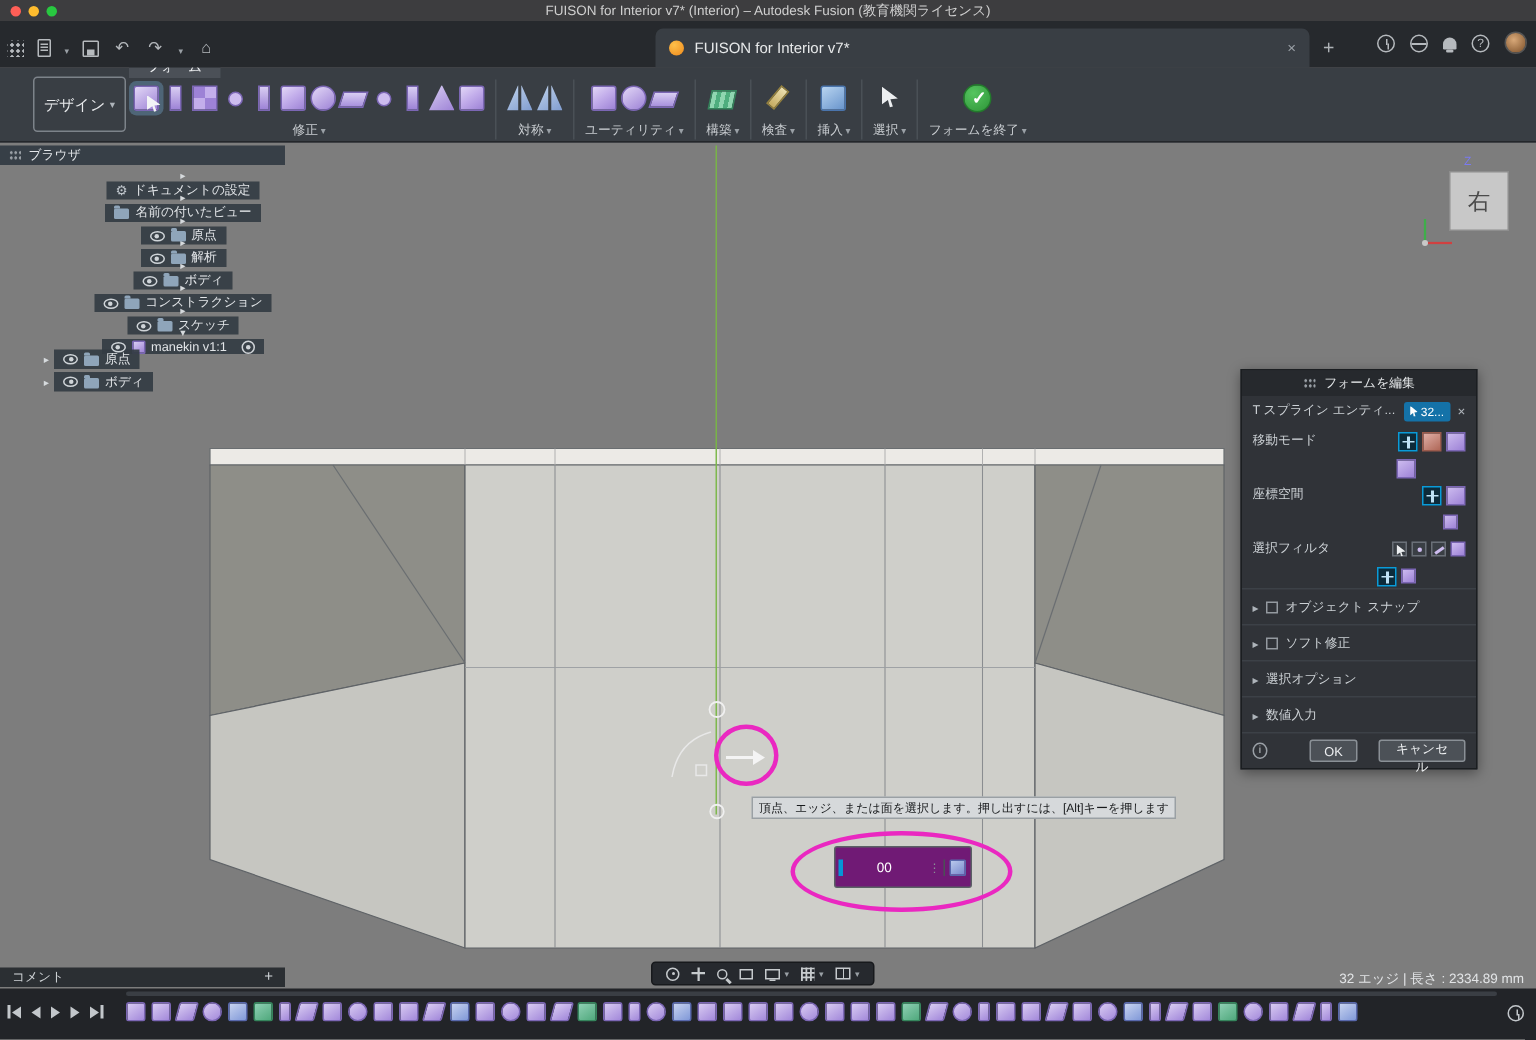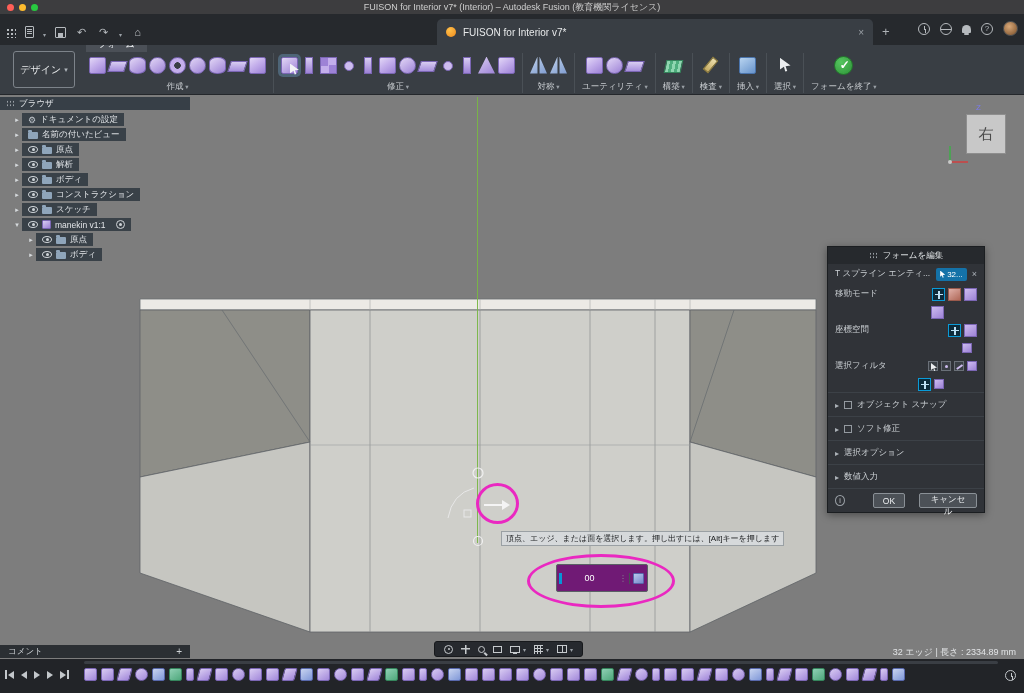--- a/index.html
+++ b/index.html
@@ -33,21 +33,21 @@
   .ri-clock::after{content:''; position:absolute; left:5px; top:2px; width:1px; height:4px; background:#b6babe; box-shadow:1px 3px 0 #b6babe;}
   .ri-globe{background:linear-gradient(transparent 5px,#b6babe 5px,#b6babe 6px,transparent 6px);}
   .ri-bell{border:none; border-radius:5px 5px 1px 1px; background:#b6babe; width:9px; height:8px; margin-top:1px;}
   .ri-bell::after{content:''; position:absolute; left:2px; bottom:-2px; width:5px; height:2px; background:#b6babe; border-radius:2px;}
   .ri-help{font-size:8px; line-height:10px; text-align:center;}
   .ri-help::after{content:'?';}
   .avatar { width:15px; height:15px; border-radius:50%; background:radial-gradient(circle at 40% 35%, #d8a878, #7a4e28); border:1px solid #555; }
 
   
   .ribbon { position:absolute; left:0; top:45px; width:1024px; height:50px; background:#393e44; border-bottom:1px solid #24272b; z-index:48; }
-  .workspace { position:absolute; left:13px; top:6px; width:62px; height:37px; border:1px solid #7d838a; border-radius:3px; color:#e8eaec; font-size:10px; display:flex; align-items:center; justify-content:center; gap:3px; }
+  .workspace { position:absolute; left:22px; top:6px; width:62px; height:37px; border:1px solid #7d838a; border-radius:3px; color:#e8eaec; font-size:10px; display:flex; align-items:center; justify-content:center; gap:3px; }
   .workspace::after{content:'▾'; font-size:7px; color:#aeb4ba;}
   .context-tab { position:absolute; left:86px; top:-8px; height:15px; padding:0 12px; background:#4b5057; border-radius:3px 3px 0 0; color:#f0f2f4; font-size:9px; line-height:15px; }
   .ribbon-groups { position:absolute; left:82px; top:8px; display:flex; align-items:flex-start; }
   .rgroup { display:flex; flex-direction:column; align-items:center; padding:0 7px; border-right:1px solid #4a5056; }
   .rgroup:last-child { border-right:none;justify-content:flex-end; }
   .ricons { display:flex; gap:3px; height:24px; align-items:center; }
   .rlabel { font-size:8.5px; color:#c9cdd1; margin-top:4px; white-space:nowrap; }
   .rlabel::after { content:' ▾'; font-size:6.5px; color:#9aa0a6; }
 
   .glyph { width:17px; height:17px; display:inline-block; position:relative; flex:none; }
@@ -111,21 +111,21 @@
   .sel-status { position:absolute; right:8px; top:551px; color:#e2e4e6; font-size:9px; }
 
   
   .browser { position:absolute; left:0; top:2px; width:232px; font-size:8.5px; color:#e3e6e9; }
   .br-header { width:190px; height:13px; background:rgba(52,60,68,.95); display:flex; align-items:center; padding:0 6px; gap:5px; margin-bottom:3px; }
   .grip { width:8px; height:7px; background-image:radial-gradient(#9aa0a6 0.8px, transparent 1px); background-size:3px 3.5px; }
   .br-row { display:flex; align-items:center; margin-bottom:2px; height:13px; }
   .br-row .tw { width:10px; text-align:center; color:#d6dadd; font-size:7px; flex:none; }
   .tw-open::after{content:'▾';} .tw-closed::after{content:'▸';}
   .chip { display:inline-flex; align-items:center; gap:4px; background:rgba(52,60,68,.93); height:13px; padding:0 6px; }
-  .lvl1 { margin-left:12px; } .lvl2 { margin-left:26px; }
+  .lvl1 { margin-left:12px;flex-direction:column; } .lvl2 { margin-left:26px; }
   .eye { width:10px; height:7px; border:1px solid #cfd4d8; border-radius:50%; position:relative; flex:none; }
   .eye::after{content:''; position:absolute; left:2.5px; top:1px; width:3px; height:3px; background:#cfd4d8; border-radius:50%;}
   .folder { width:10px; height:7px; background:#8fa5ba; border-radius:1px; position:relative; flex:none; margin-top:1px; }
   .folder::before{content:''; position:absolute; left:0; top:-2px; width:4px; height:2px; background:#8fa5ba; border-radius:1px 1px 0 0;}
   .doc-ic { width:8px; height:10px; background:#dfe3e6; border-radius:1px; flex:none; }
   .gear-ic { color:#c0c6cc; font-size:9px; line-height:10px; flex:none; }
   .gear-ic::after{content:'⚙';}
   .comp-ic { width:9px; height:9px; background:linear-gradient(145deg,#d8cdf2,#9d82d6); border:1px solid #7b66b4; border-radius:1px; flex:none; }
   .radio { width:9px; height:9px; border:1px solid #d0d4d8; border-radius:50%; position:relative; flex:none; margin-left:6px; }
   .radio::after{content:''; position:absolute; left:2px; top:2px; width:3px; height:3px; border-radius:50%; background:#d0d4d8;}
@@ -453,34 +453,20 @@
 </div>
 
 <div class="ribbon">
   <div class="workspace">
       <span>デザイン</span>
     </div>
   <div class="context-tab">フォーム</div>
   <div class="ribbon-groups">
     <div class="rgroup">
       <div class="ricons">
-          <span class="glyph g-cube"></span>
-          <span class="glyph g-plane"></span>
-          <span class="glyph g-cyl"></span>
-          <span class="glyph g-sphere"></span>
-          <span class="glyph g-torus"></span>
-          <span class="glyph g-sphere"></span>
-          <span class="glyph g-cyl"></span>
-          <span class="glyph g-plane"></span>
-          <span class="glyph g-cube"></span>
-        </div>
-      <div class="rlabel">作成</div>
-    </div>
-    <div class="rgroup">
-      <div class="ricons">
           <span class="glyph g-editform"></span>
           <span class="glyph g-bar"></span>
           <span class="glyph g-grid4"></span>
           <span class="glyph g-dot"></span>
           <span class="glyph g-bar"></span>
           <span class="glyph g-cube"></span>
           <span class="glyph g-sphere"></span>
           <span class="glyph g-plane"></span>
           <span class="glyph g-dot"></span>
           <span class="glyph g-bar"></span>

